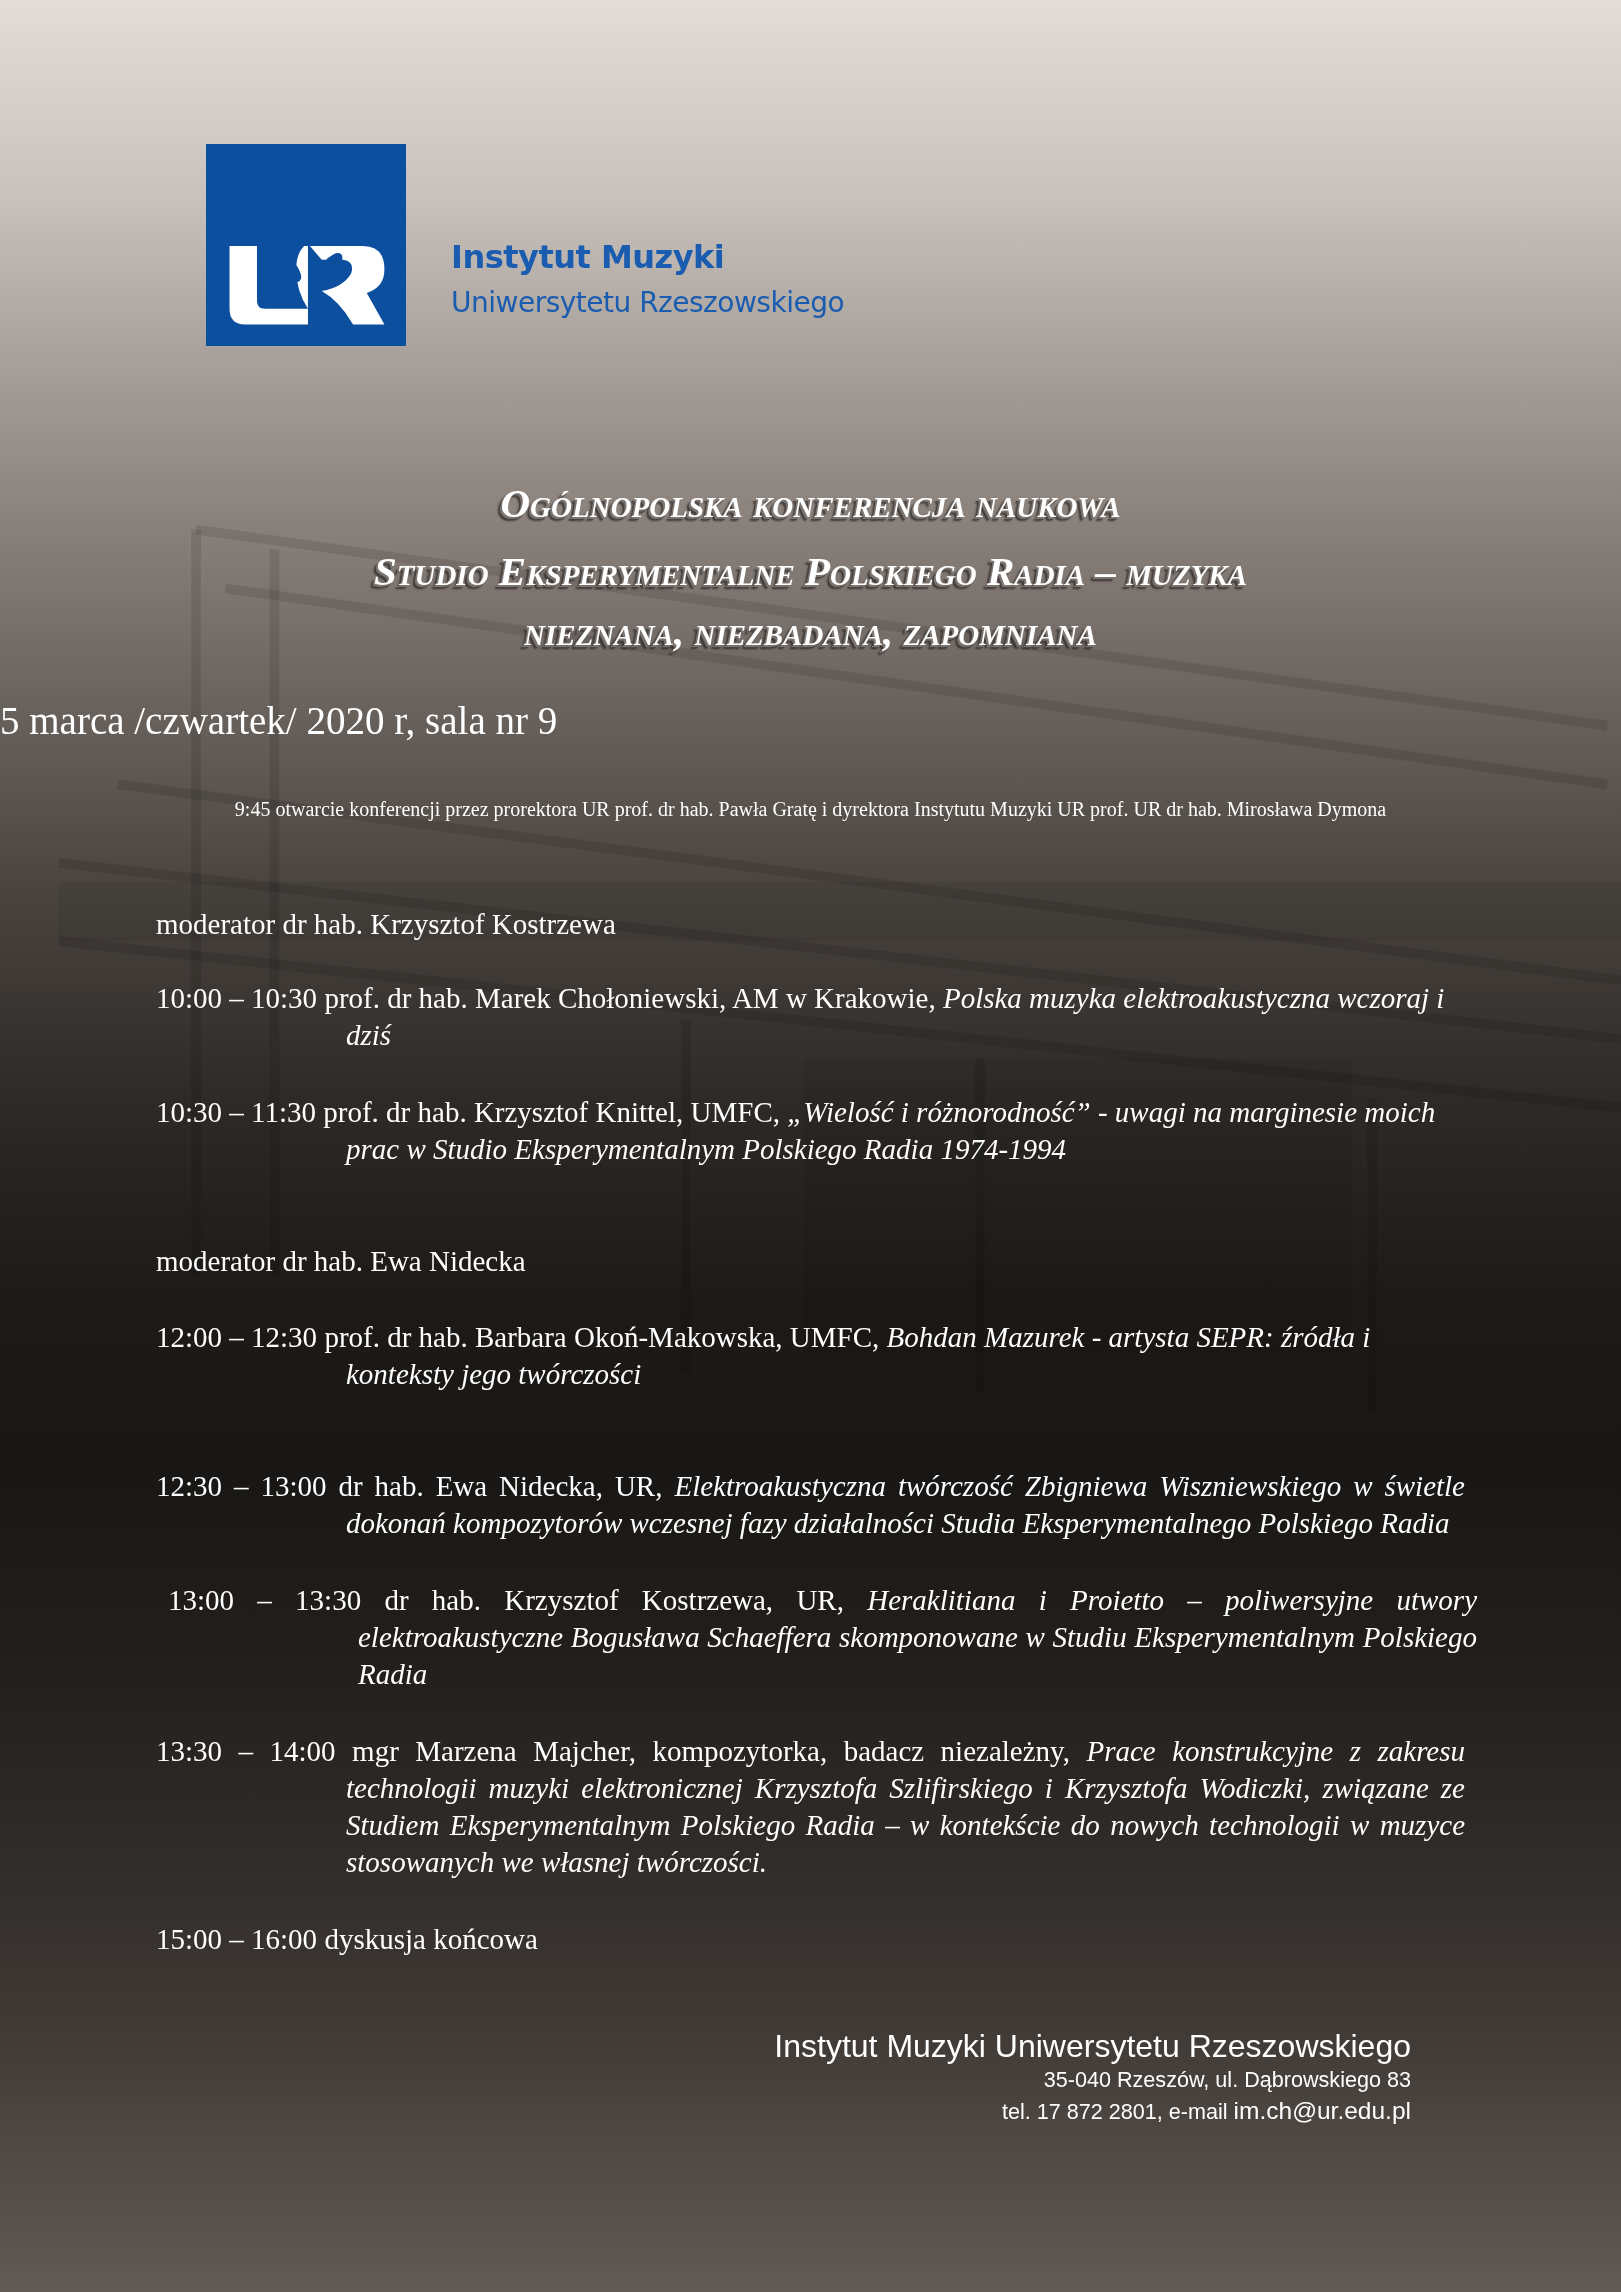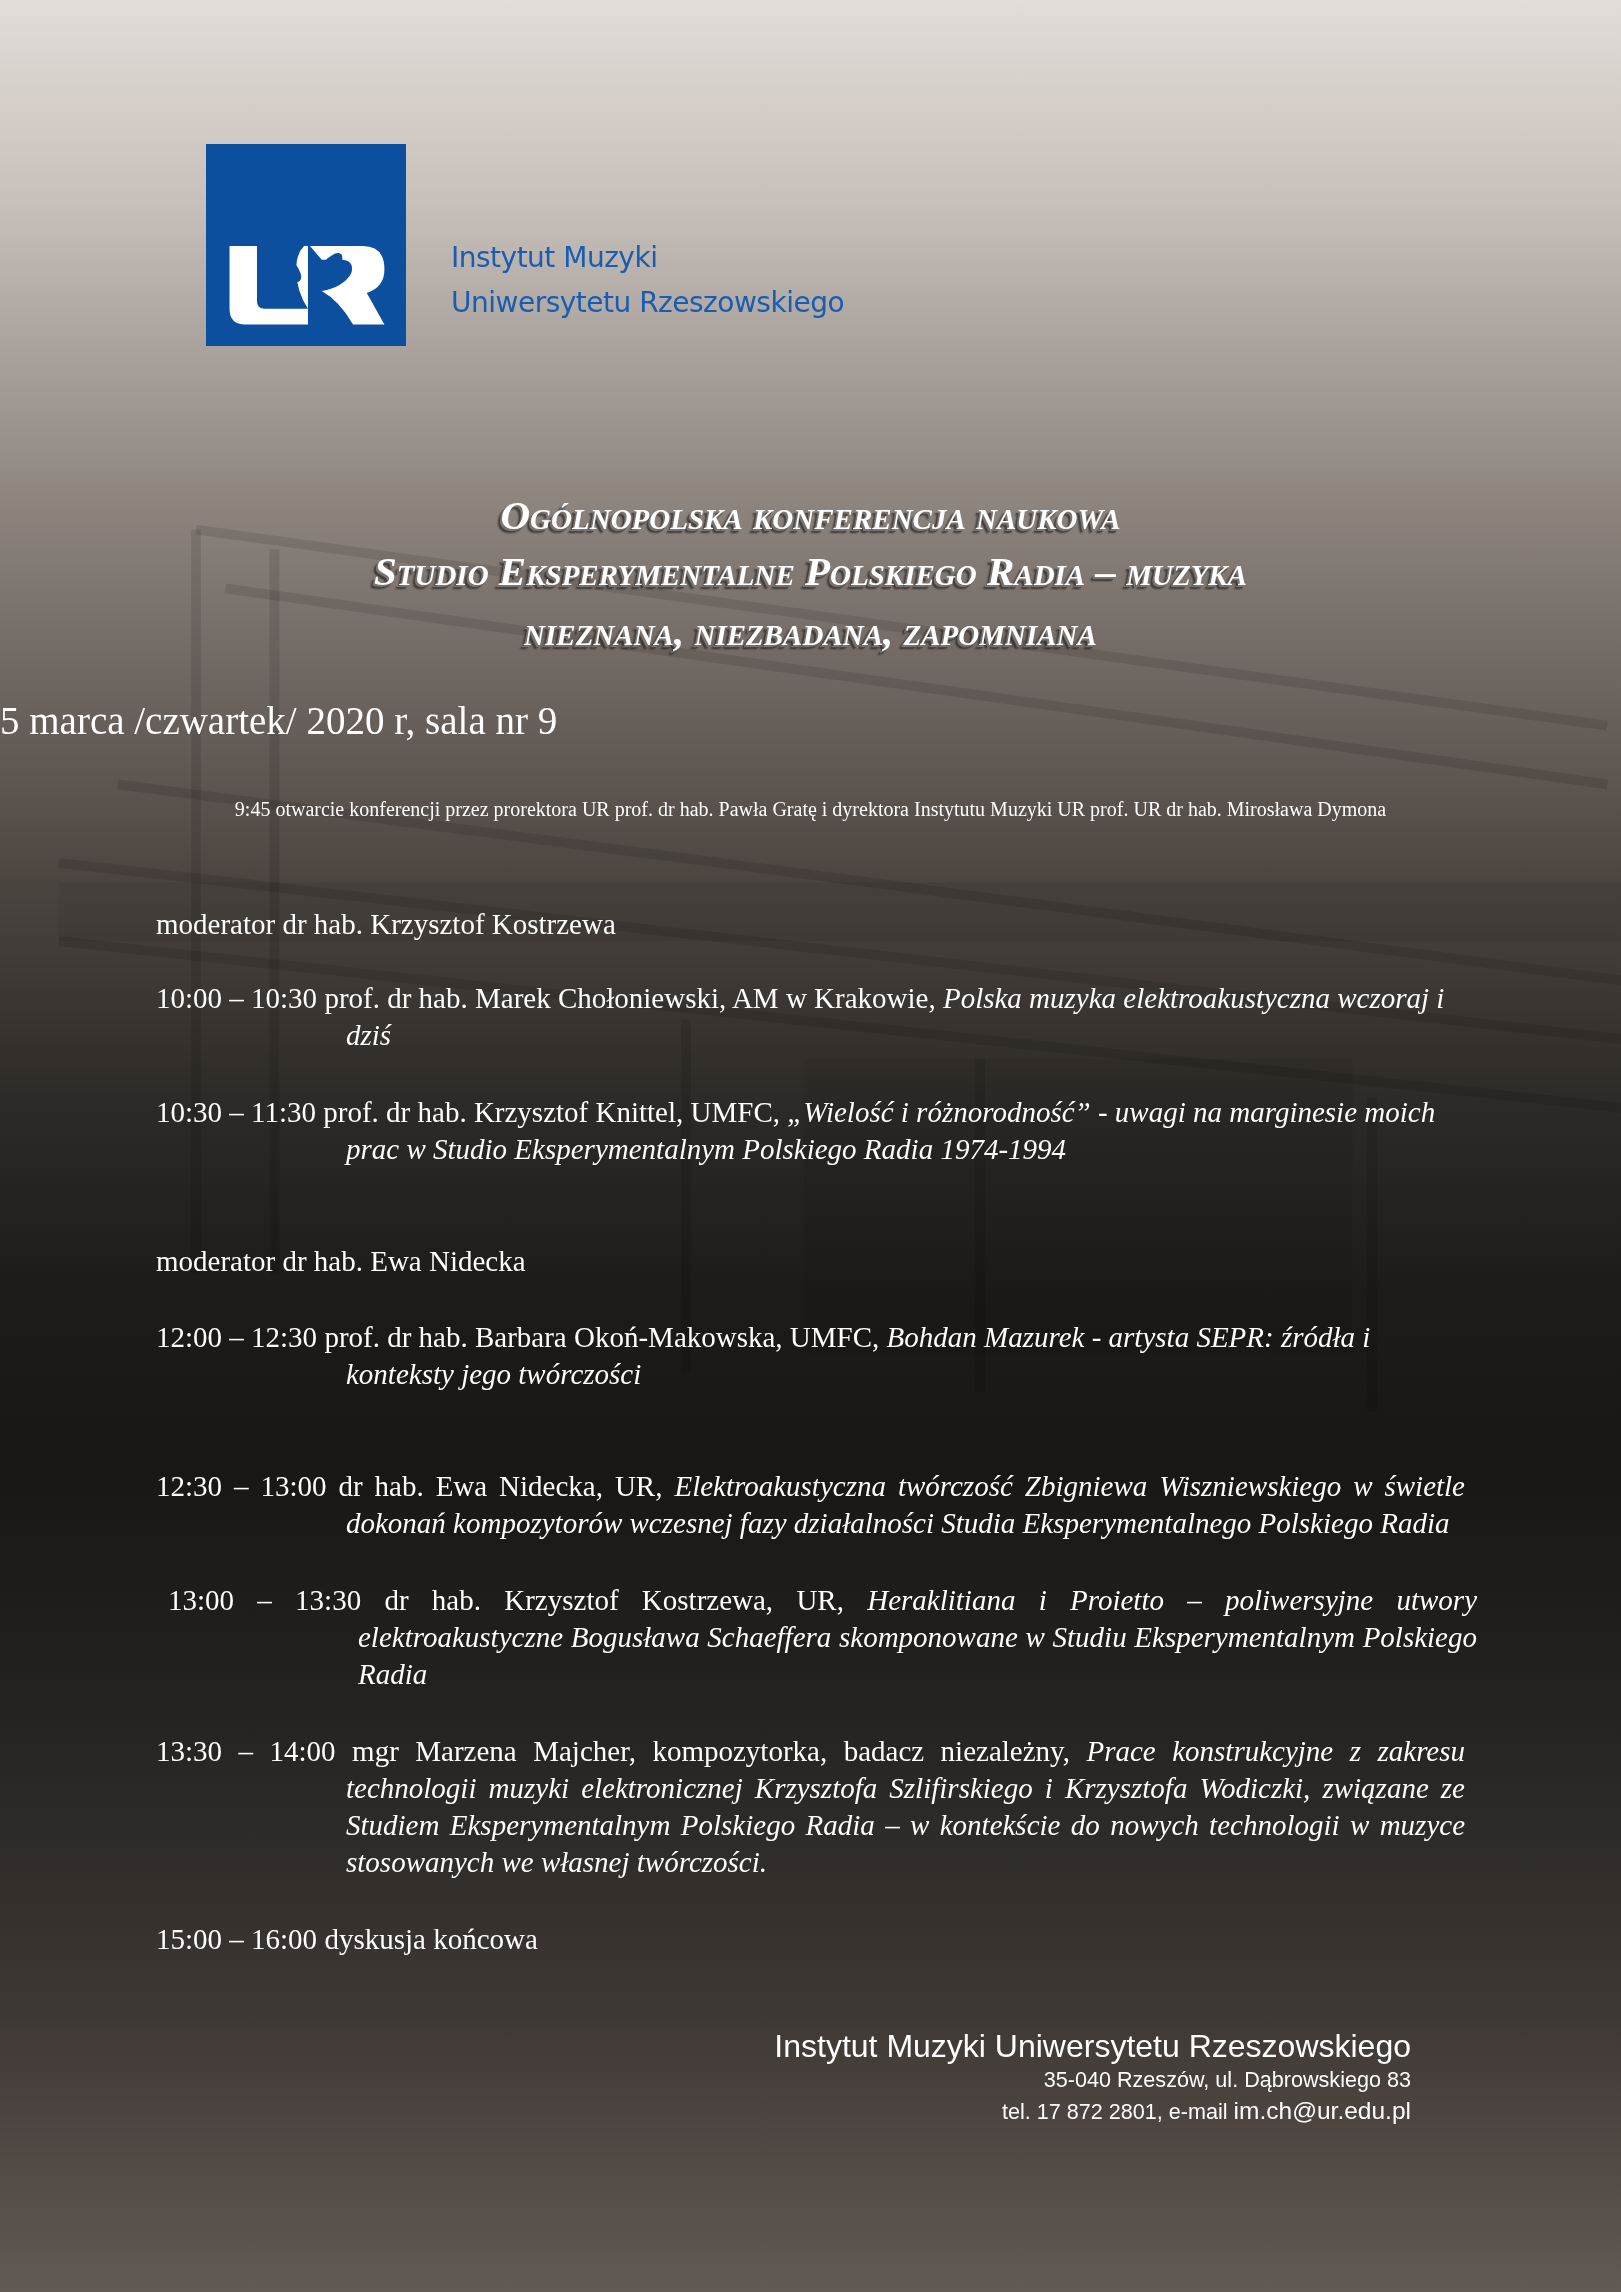--- a/index.html
+++ b/index.html
@@ -16,30 +16,30 @@
     .ghost { position: absolute; left: 0; top: 0; width: 1621px; height: 2293px; pointer-events: none; }
 
     
     .logo-box {
       position: absolute; left: 206px; top: 144px; width: 200px; height: 202px;
       background: #0b4f9e;
     }
     .logo-box svg { position: absolute; left: 0; top: 0; }
     .logo-text { position: absolute; left: 451px; top: 235px; color: #1a5cb0;
       font-family: "DejaVu Sans", "Liberation Sans", sans-serif; }
-    .logo-line1 { font-size: 28px; font-weight: normal; line-height: 45px; letter-spacing: -0.5px; }
+    .logo-line1 { font-size: 32px; font-weight: bold; line-height: 45px; letter-spacing: -0.5px; }
     .logo-line2 { font-size: 28px; line-height: 45px; letter-spacing: -0.5px; }
 
     
     .title { position: absolute; left: 0; width: 1621px; text-align: center;
       font-weight: bold; font-style: italic; font-variant: small-caps;
       color: #ffffff; font-size: 41px; letter-spacing: 0px;
       text-shadow: -2px 2px 0 #7a7470, -2.9px 2.9px 0 #4a4542, -3.9px 3.9px 2px rgba(0,0,0,0.6);
       white-space: nowrap; }
-    .t1 { top: 479px; margin-top: 12px; }
+    .t1 { top: 479px; }
     .t2 { top: 547px; }
     .t3 { top: 607px; }
 
     .date { position: absolute; left: 0; width: 1621px; top: 698px; text-align: left;
       font-size: 39px; text-underline-offset: 5.9px;
       text-decoration-thickness: 2px; white-space: nowrap; }
 
     .opening { position: absolute; left: 186px; width: 1249px; top: 791px; text-align: center;
       font-size: 20px; line-height: 37px; }
 

